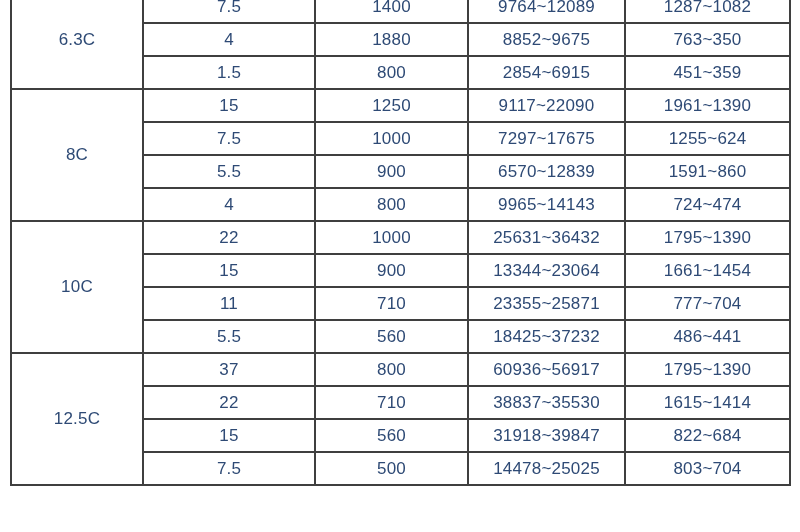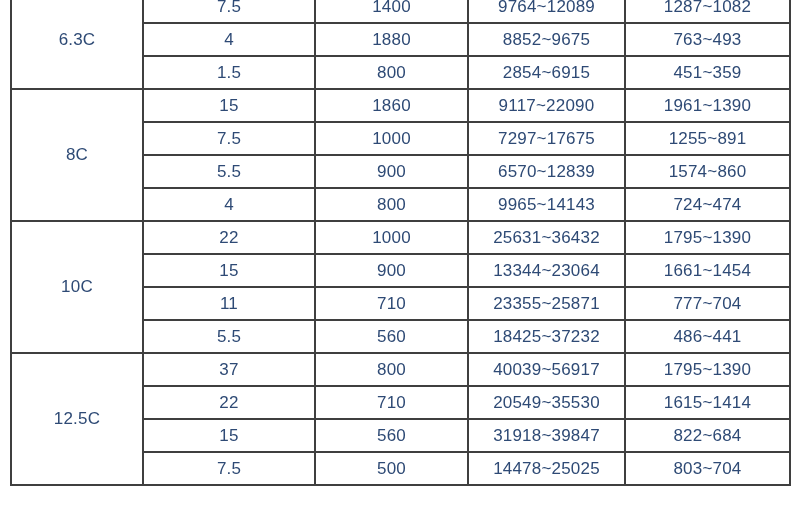--- a/index.html
+++ b/index.html
@@ -50,46 +50,46 @@
           <td class="model-cell" rowspan="3">6.3C</td>
           <td>7.5</td>
           <td>1400</td>
           <td>9764~12089</td>
           <td>1287~1082</td>
         </tr>
         <tr>
           <td>4</td>
           <td>1880</td>
           <td>8852~9675</td>
-          <td>763~493</td>
+          <td>763~350</td>
         </tr>
         <tr>
           <td>1.5</td>
           <td>800</td>
           <td>2854~6915</td>
           <td>451~359</td>
         </tr>
         <tr>
           <td class="model-cell" rowspan="4">8C</td>
           <td>15</td>
-          <td>1860</td>
+          <td>1250</td>
           <td>9117~22090</td>
           <td>1961~1390</td>
         </tr>
         <tr>
           <td>7.5</td>
           <td>1000</td>
           <td>7297~17675</td>
-          <td>1255~891</td>
+          <td>1255~624</td>
         </tr>
         <tr>
           <td>5.5</td>
           <td>900</td>
           <td>6570~12839</td>
-          <td>1574~860</td>
+          <td>1591~860</td>
         </tr>
         <tr>
           <td>4</td>
           <td>800</td>
           <td>9965~14143</td>
           <td>724~474</td>
         </tr>
         <tr>
           <td class="model-cell" rowspan="4">10C</td>
           <td>22</td>
@@ -112,27 +112,27 @@
         <tr>
           <td>5.5</td>
           <td>560</td>
           <td>18425~37232</td>
           <td>486~441</td>
         </tr>
         <tr>
           <td class="model-cell" rowspan="4">12.5C</td>
           <td>37</td>
           <td>800</td>
-          <td>40039~56917</td>
+          <td>60936~56917</td>
           <td>1795~1390</td>
         </tr>
         <tr>
           <td>22</td>
           <td>710</td>
-          <td>20549~35530</td>
+          <td>38837~35530</td>
           <td>1615~1414</td>
         </tr>
         <tr>
           <td>15</td>
           <td>560</td>
           <td>31918~39847</td>
           <td>822~684</td>
         </tr>
         <tr>
           <td>7.5</td>

